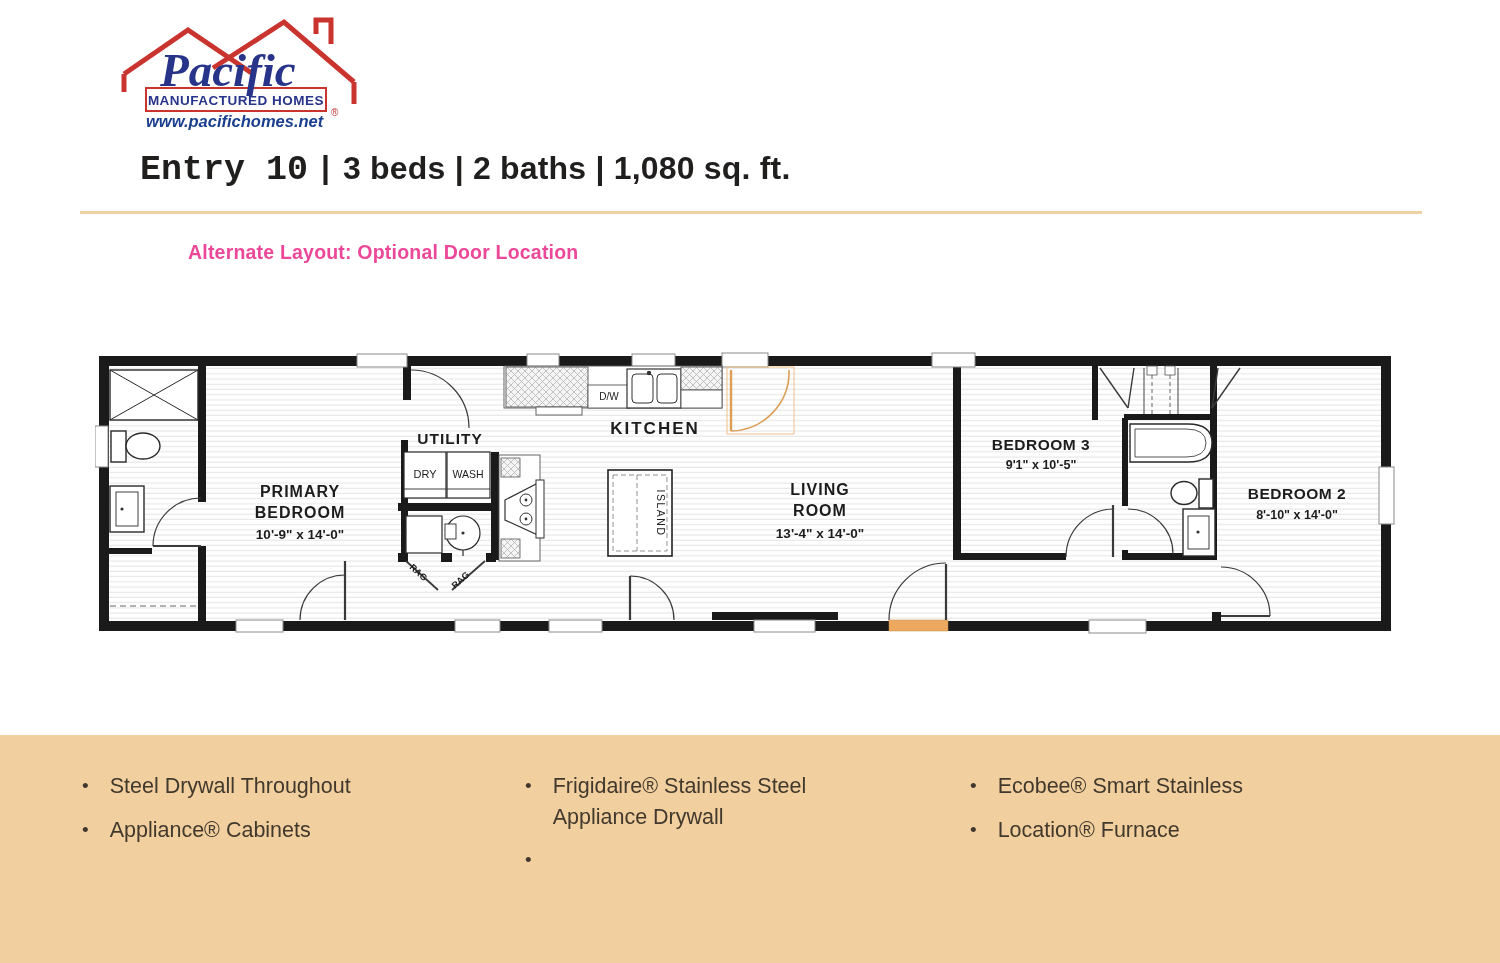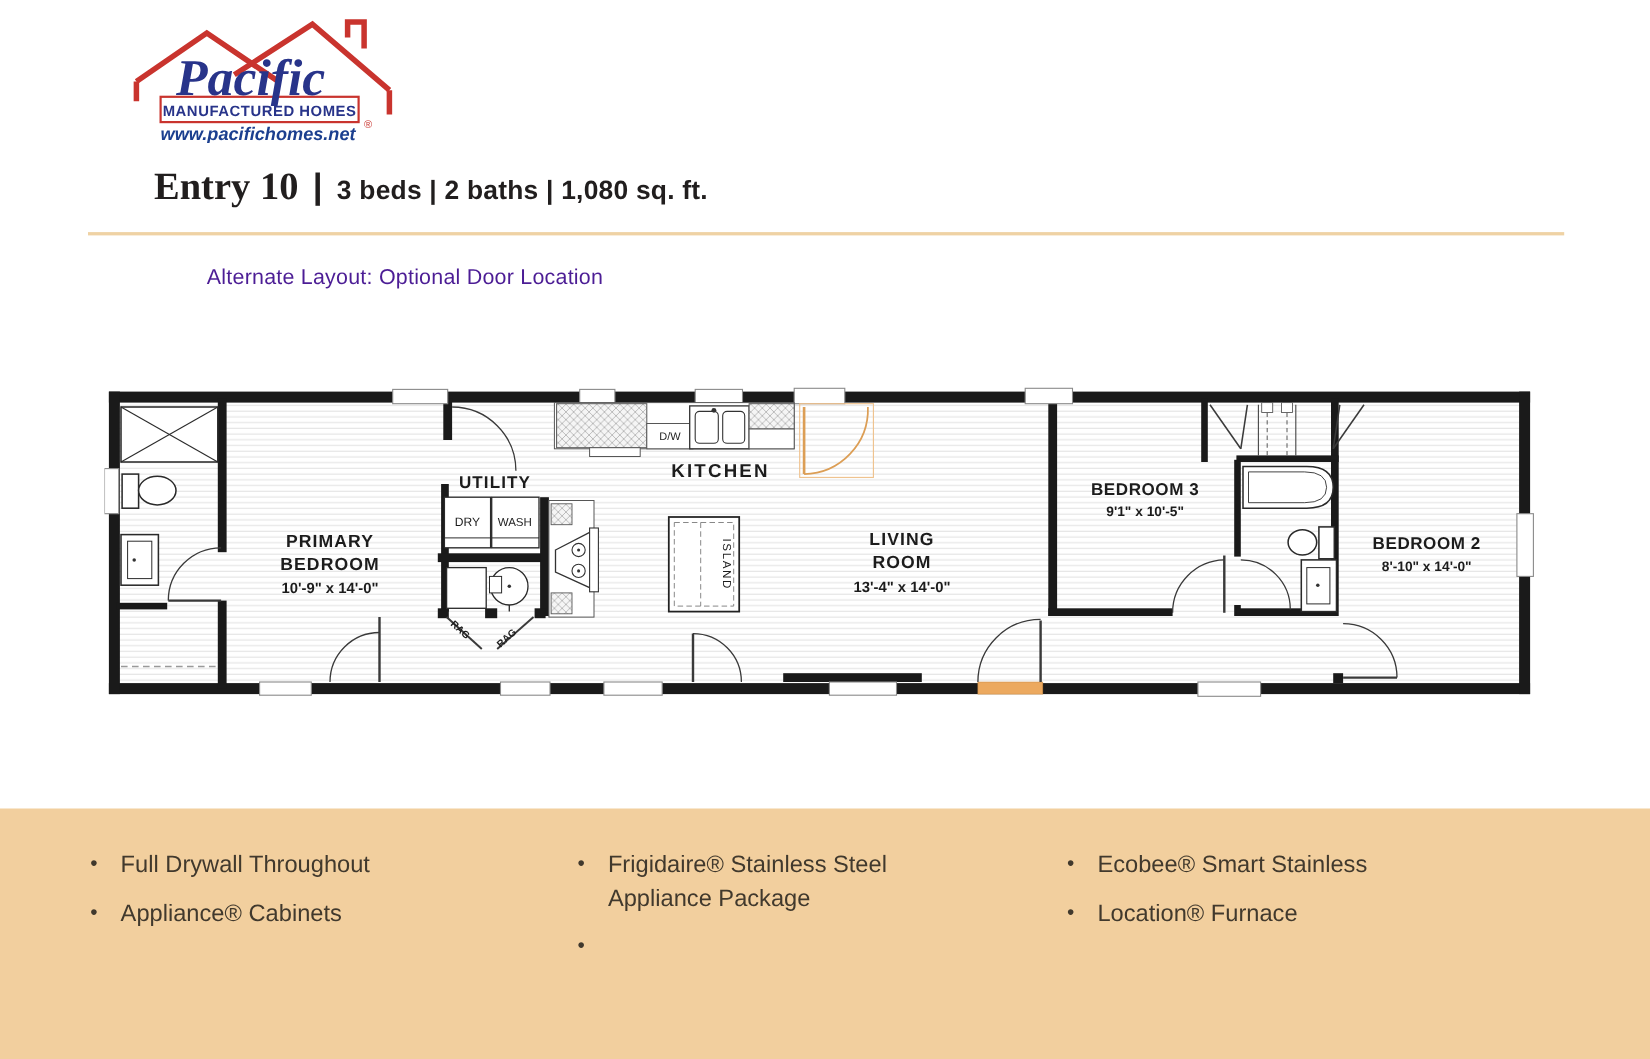--- a/index.html
+++ b/index.html
@@ -4,27 +4,27 @@
 <style>
   html,body{margin:0;padding:0;}
   body{width:1500px;height:963px;background:#ffffff;font-family:"Liberation Sans",sans-serif;}
   .page{position:relative;width:1500px;height:963px;background:#ffffff;overflow:hidden;}
 
   
   .logo{position:absolute;left:116px;top:12px;width:250px;height:118px;}
 
   
   .title-row{position:absolute;left:140px;top:150px;color:#211e1e;white-space:nowrap;}
-  .title-model{font-family:Liberation Serif, serif;font-weight:bold;font-size:35px;}
+  .title-model{font-family:Liberation Mono, monospace;font-weight:bold;font-size:35px;}
   .title-sep{font-family:"Liberation Sans",sans-serif;font-weight:bold;font-size:32px;margin:0 13px;position:relative;top:-1px;}
-  .title-specs{font-family:"Liberation Sans",sans-serif;font-weight:bold;font-size:24px;letter-spacing:0.2px;}
+  .title-specs{font-family:"Liberation Sans",sans-serif;font-weight:bold;font-size:32px;letter-spacing:0.2px;}
 
   .divider{position:absolute;left:80px;top:211px;width:1342px;height:3px;background:#EFD2A4;}
 
-  .subtitle{position:absolute;left:188px;top:241px;font-size:19.5px;font-weight:normal;color:#4c1d95;letter-spacing:0.2px;}
+  .subtitle{position:absolute;left:188px;top:241px;font-size:19.5px;font-weight:bold;color:#ec4899;letter-spacing:0.2px;}
 
   
   .plan{position:absolute;left:95px;top:350px;width:1310px;height:292px;}
   .plan text{font-family:"Liberation Sans",sans-serif;fill:#1c1c1c;}
 
   
   .band{position:absolute;left:0;top:735px;width:1500px;height:228px;background:#F2CF9E;}
   .fcol{position:absolute;color:#41392d;}
   .fcol-1{left:82px;top:36px;width:430px;}
   .fcol-2{left:525px;top:36px;width:352px;}
@@ -244,31 +244,31 @@
       <text transform="translate(657,513) rotate(90)" text-anchor="middle" font-size="10.5" letter-spacing="1.5">ISLAND</text>
       <text transform="translate(409,568) rotate(42)" font-size="9" font-weight="bold">RAG</text>
       <text transform="translate(455,589) rotate(-42)" font-size="9" font-weight="bold">RAG</text>
     </g>
   </svg>
 
   <div class="band">
     <div class="fcol fcol-1">
       <div class="fitem">
         <span class="fbullet">•</span>
-        <span>Full Drywall Throughout</span>
+        <span>Steel Drywall Throughout</span>
       </div>
       <div class="fitem">
         <span class="fbullet">•</span>
         <span>Appliance® Cabinets</span>
       </div>
     </div>
     <div class="fcol fcol-2">
       <div class="fitem">
         <span class="fbullet">•</span>
-        <span>Frigidaire® Stainless Steel Appliance Package</span>
+        <span>Frigidaire® Stainless Steel Appliance Drywall</span>
       </div>
       <div class="fitem">
         <span class="fbullet">•</span>
       </div>
     </div>
     <div class="fcol fcol-3">
       <div class="fitem">
         <span class="fbullet">•</span>
         <span>Ecobee® Smart Stainless</span>
       </div>

